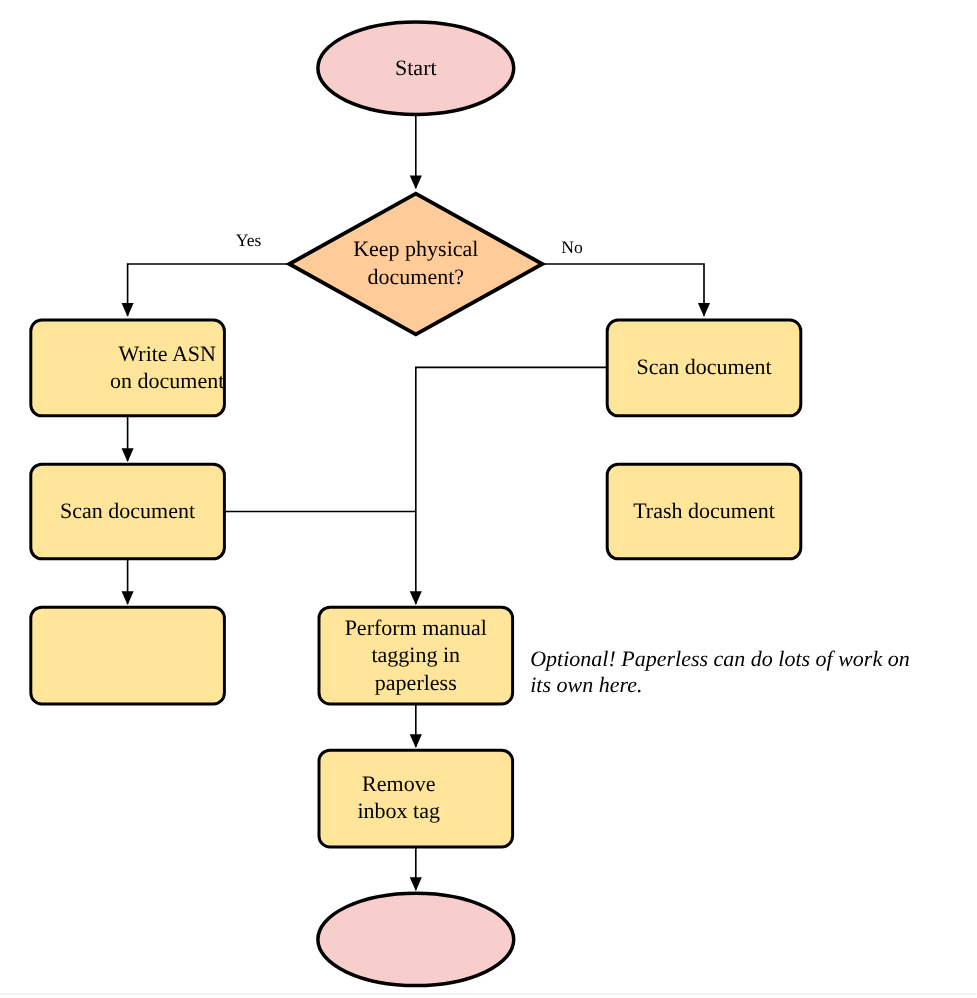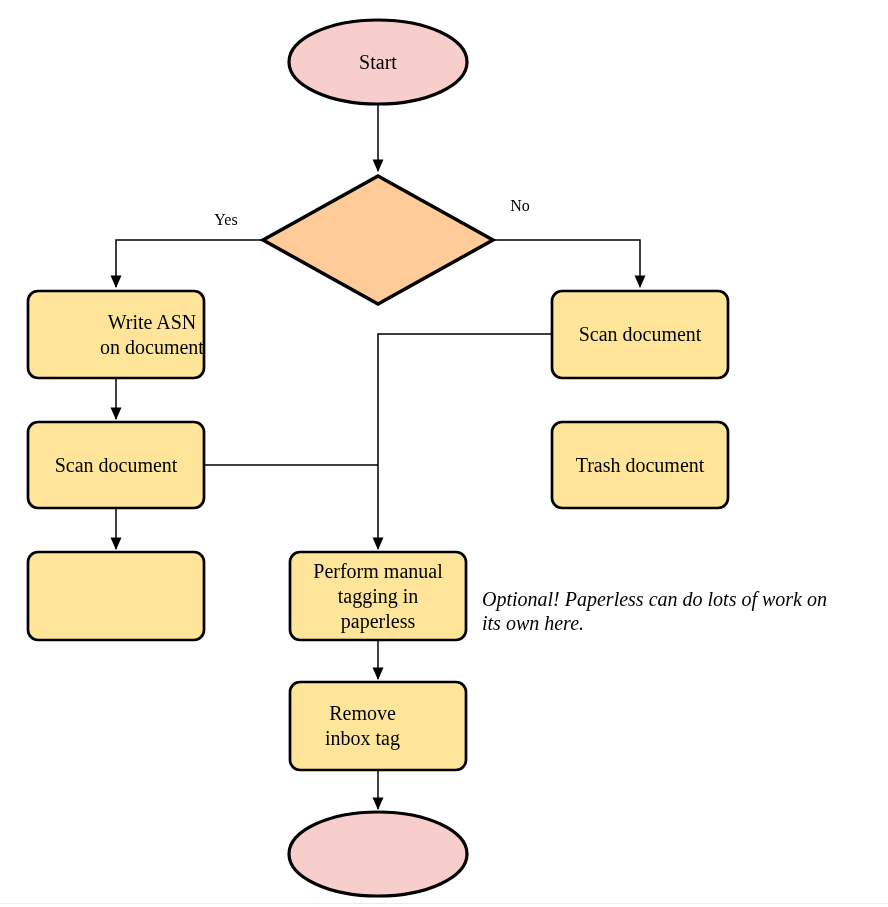--- a/index.html
+++ b/index.html
@@ -89,20 +89,22 @@
     <rect class="shape rect-shape" x="28" y="552" width="176" height="88" rx="10" ry="10" fill="#FFE599"></rect>
     <rect class="shape rect-shape" x="552" y="291" width="176" height="87" rx="10" ry="10" fill="#FFE599"></rect>
     <rect class="shape rect-shape" x="552" y="422" width="176" height="86" rx="10" ry="10" fill="#FFE599"></rect>
     <rect class="shape rect-shape" x="290" y="552" width="176" height="88" rx="10" ry="10" fill="#FFE599"></rect>
     <rect class="shape rect-shape" x="290" y="682" width="176" height="88" rx="10" ry="10" fill="#FFE599"></rect>
     <ellipse class="shape ellipse-shape" cx="378" cy="854" rx="89" ry="42" fill="#F8CECC"></ellipse>
   </svg>
 
   <div class="node-label" style="left:290px; top:20px; width:176px; height:84px;">Start</div>
 
+  <div class="node-label" style="left:283px; top:178px; width:190px; height:124px;">Keep physical
+document?</div>
 
   <div class="node-label" style="left:28px; top:291px; width:176px; height:87px;padding-left:36px;">Write ASN
 on document</div>
 
   <div class="node-label" style="left:28px; top:422px; width:176px; height:86px;">Scan document</div>
 
 
   <div class="node-label" style="left:552px; top:291px; width:176px; height:87px;">Scan document</div>
 
   <div class="node-label" style="left:552px; top:422px; width:176px; height:86px;">Trash document</div>
@@ -110,20 +112,20 @@
   <div class="node-label" style="left:290px; top:552px; width:176px; height:88px;">Perform manual
 tagging in
 paperless</div>
 
   <div class="node-label" style="left:290px; top:682px; width:145px; height:88px;">Remove
 inbox tag</div>
 
 
   <div class="edge-label" style="left:196px; top:208px; width:60px; height:24px;">Yes</div>
 
-  <div class="edge-label" style="left:490px; top:194px; width:60px; height:24px;">No</div>
+  <div class="edge-label" style="left:490px; top:214px; width:60px; height:24px;">No</div>
 
   <div class="annotation">Optional! Paperless can do lots of work on
 its own here.</div>
 
   <div class="page-edge"></div>
 
 </div>
 
 </body></html>

